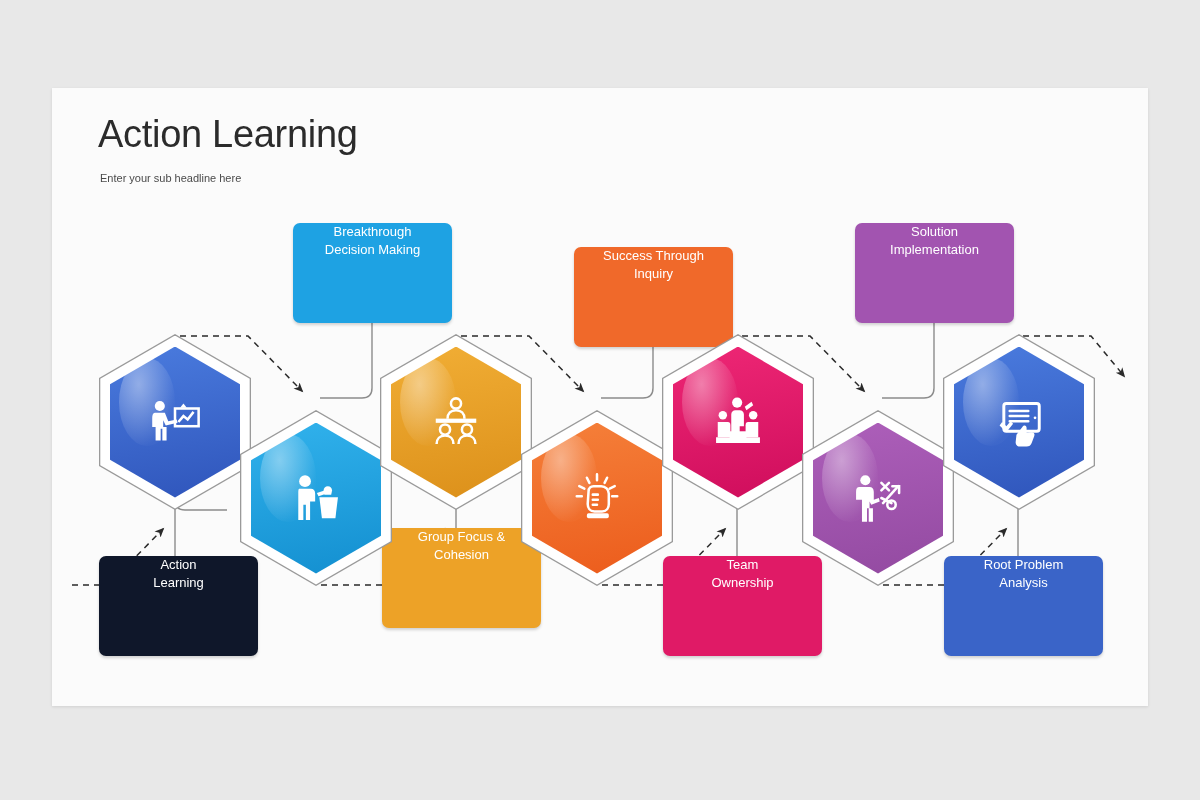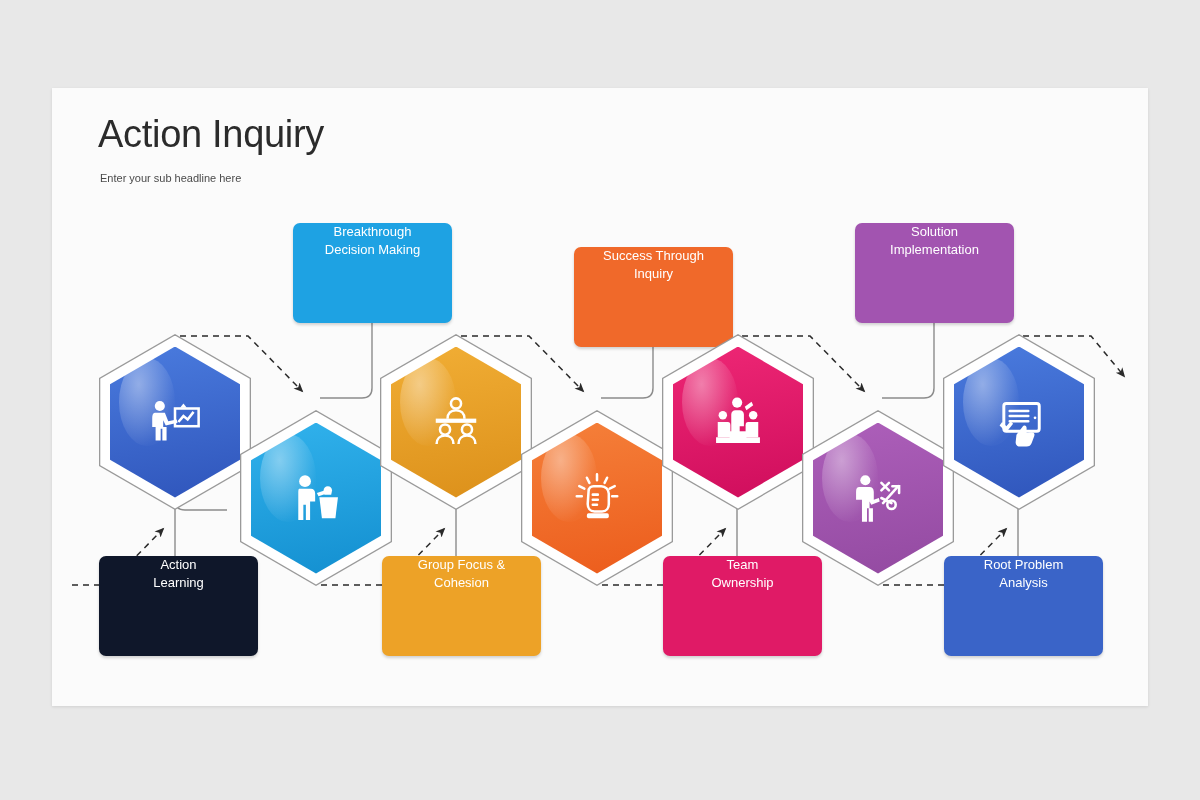--- a/index.html
+++ b/index.html
@@ -68,21 +68,21 @@
     content: ""; position: absolute; left: 4px; right: 4px; top: -5px; height: 10px;
     border-radius: 7px 7px 0 0; z-index: -1;
   }
   .box span { position: relative; z-index: 2; }
 </style>
 </head>
 <body>
 
 <div id="slide">
 
-  <div id="title">Action Inquiry</div>
+  <div id="title">Action Learning</div>
   <div id="subtitle">Enter your sub headline here</div>
 
   <svg id="wires" viewBox="0 0 1096 618">
     <defs>
       <marker id="ah" markerWidth="7" markerHeight="7" refX="5.2" refY="3.2" orient="auto">
         <path d="M0,0.4 L6.4,3.2 L0,6 L1.7,3.2 Z" fill="#2a2a2a"></path>
       </marker>
     </defs>
     <g fill="none" stroke="#8c8c8c" stroke-width="1.4">
 
@@ -122,21 +122,21 @@
     </div>
   <div class="box top" style="left: 803px; top: 135px; background: rgb(162, 84, 176);">
       <span>Solution<br>Implementation</span>
       <i style="position: absolute; left: 4px; right: 4px; bottom: -6px; height: 12px; border-radius: 0px 0px 8px 8px; background: rgb(109, 54, 119); z-index: -1;"></i>
     </div>
 
   <div class="box bottom" style="left: 47px; top: 468px; background: #0f172a;">
       <span>Action<br>Learning</span>
       <i style="position: absolute; left: 4px; right: 4px; top: -6px; height: 12px; border-radius: 8px 8px 0px 0px; background: rgb(36, 64, 140); z-index: -1;"></i>
     </div>
-  <div class="box bottom" style="left: 330px; top: 468px; background: rgb(237, 162, 39);">
+  <div class="box bottom" style="left: 330px; top: 440px; background: rgb(237, 162, 39);">
       <span>Group Focus &amp;<br>Cohesion</span>
       <i style="position: absolute; left: 4px; right: 4px; top: -6px; height: 12px; border-radius: 8px 8px 0px 0px; background: rgb(156, 106, 19); z-index: -1;"></i>
     </div>
   <div class="box bottom" style="left: 611px; top: 468px; background: rgb(224, 26, 102);">
       <span>Team<br>Ownership</span>
       <i style="position: absolute; left: 4px; right: 4px; top: -6px; height: 12px; border-radius: 8px 8px 0px 0px; background: rgb(147, 16, 74); z-index: -1;"></i>
     </div>
   <div class="box bottom" style="left: 892px; top: 468px; background: rgb(58, 100, 200);">
       <span>Root Problem<br>Analysis</span>
       <i style="position: absolute; left: 4px; right: 4px; top: -6px; height: 12px; border-radius: 8px 8px 0px 0px; background: rgb(36, 64, 140); z-index: -1;"></i>

